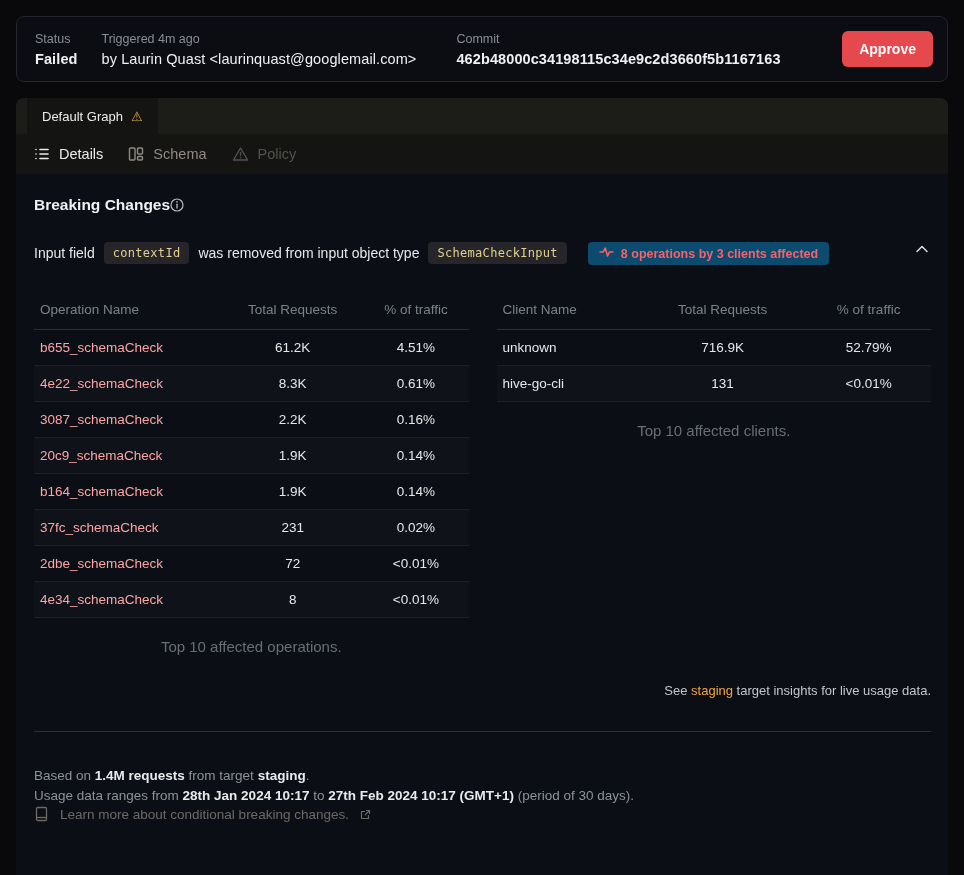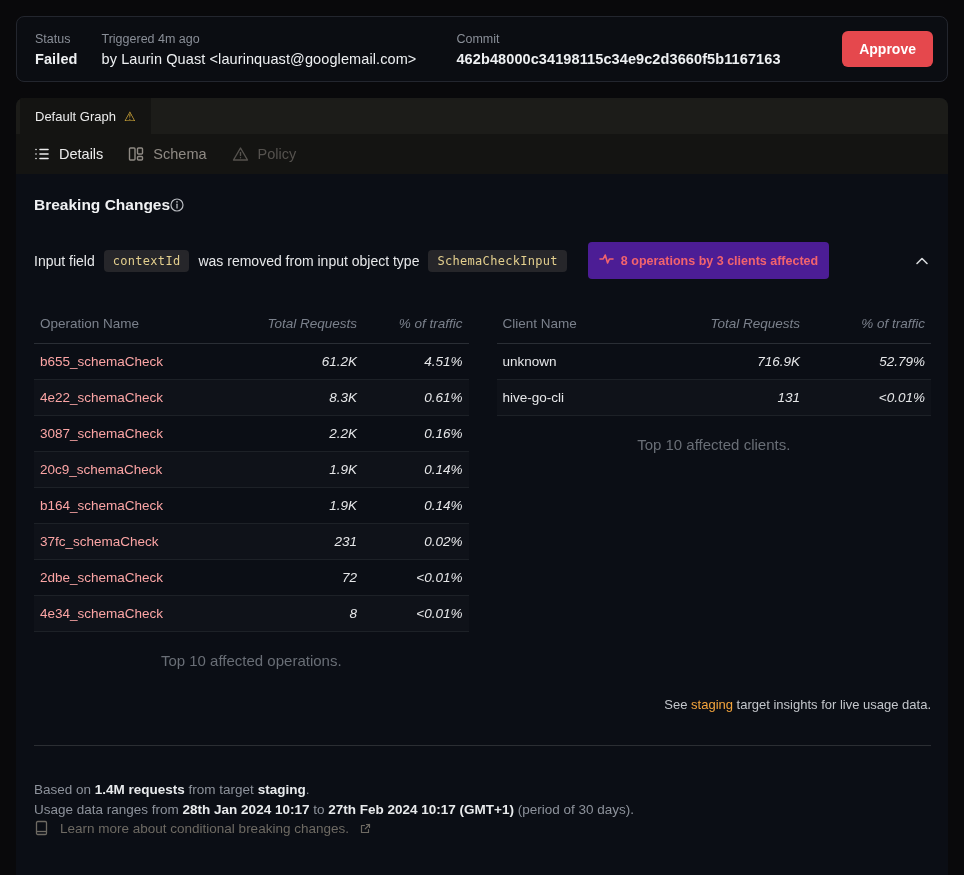--- a/index.html
+++ b/index.html
@@ -14,52 +14,52 @@
   .meta-label { font-size:12.5px; color:#898e97; margin-bottom:5px; }
   .meta-value { font-size:14.5px; color:#eef0f2; font-weight:700; letter-spacing:.1px; }
   .meta-value.normal { font-weight:400; }
   .commit-col { margin-left:16px; }
   .approve-btn { margin-left:auto; background:#e5484d; color:#fff; border:none; cursor:pointer;
     font-family:inherit; font-size:14px; font-weight:700; padding:10px 17px; border-radius:6px; }
 
   
   .main-card { margin-top:16px; flex:1; display:flex; flex-direction:column;
     border-radius:8px 8px 0 0; overflow:hidden; background:#0b0e15; }
-  .graph-tabs { background:#1c1c19; height:36px; display:flex; align-items:stretch; padding-left:4px; }
+  .graph-tabs { background:#1c1c19; height:36px; display:flex; align-items:stretch; padding-left:11px; }
   .graph-tab { background:#141412; display:flex; align-items:center; gap:8px; padding:0 15px;
     font-size:13px; color:#ececec; cursor:pointer; }
   .warn-glyph { color:#e0b43c; font-size:13px; line-height:1; }
   .subnav { background:#141412; height:40px; display:flex; align-items:center; padding:0 18px; gap:25px; }
   .subnav-item { display:flex; align-items:center; gap:9px; font-size:14.5px; cursor:pointer; }
   .subnav-item.active { color:#ececec; }
   .subnav-item.inactive { color:#8f8a84; }
   .subnav-item.disabled { color:#55524e; }
   .subnav-item svg { display:block; }
 
   
   .content { flex:1; padding:22px 17px 0 18px; background:#0b0e15; }
   .section-title-row { display:flex; align-items:center; gap:0; }
   .section-title { font-size:15.5px; font-weight:700; color:#f0f1f3; }
   .info-icon { color:#b9bcc1; display:flex; }
 
-  .change-row { margin-top:28px; display:flex; align-items:center; }
+  .change-row { margin-top:28px; display:flex; align-items:flex-start; }
   .change-text { font-size:14px; color:#e7e8ea; display:flex; align-items:center; flex-wrap:nowrap; }
   .code-badge { font-family:"DejaVu Sans Mono", monospace; font-size:12px; color:#e3cf8e;
     background:#26262a; border-radius:4px; padding:4px 9px; margin:0 9px; letter-spacing:.3px; }
-  .impact-badge { margin-left:12px; background:#4c1d95; color:#f2636e; border-radius:4px;
-    padding:11px 11px; font-size:12.5px; font-weight:700; display:flex; align-items:center; gap:7px; cursor:pointer; }
+  .impact-badge { margin-left:12px; background:#0c4a6e; color:#f2636e; border-radius:4px;
+    padding:4px 11px; font-size:12.5px; font-weight:700; display:flex; align-items:center; gap:7px; cursor:pointer; }
   .collapse-btn { margin-left:auto; background:none; border:none; cursor:pointer; display:flex; padding:2px; }
 
   
   .tables-grid { margin-top:26px; display:grid; grid-template-columns:1fr 1fr; column-gap:28px; }
   table.stats-table { width:100%; border-collapse:collapse; font-size:13.5px; }
   table.stats-table th { font-weight:400; color:#7b818c; text-align:left; padding:11px 6px 12px;
     border-bottom:1px solid #2a2e35; }
   table.stats-table td { padding:10px 6px; border-bottom:1px solid #1d2127; color:#e6e7e9; }
-  table.stats-table .num { text-align:right;font-style:italic; }
+  table.stats-table .num { text-align:center; }
   table.stats-table tbody tr:nth-child(even) { background:rgba(255,255,255,0.018); }
   .op-link { color:#fca5a5; cursor:pointer; }
   .table-caption { margin-top:20px; text-align:center; font-size:15px; color:#696e76; }
 
   .insights-note { margin-top:28px; text-align:right; font-size:13px; color:#c3c6cb; }
   .insights-note .link { color:#f4a53d; cursor:pointer; }
 
   .divider { margin-top:33px; border:none; border-top:1px solid #2b2e33; }
 
   

